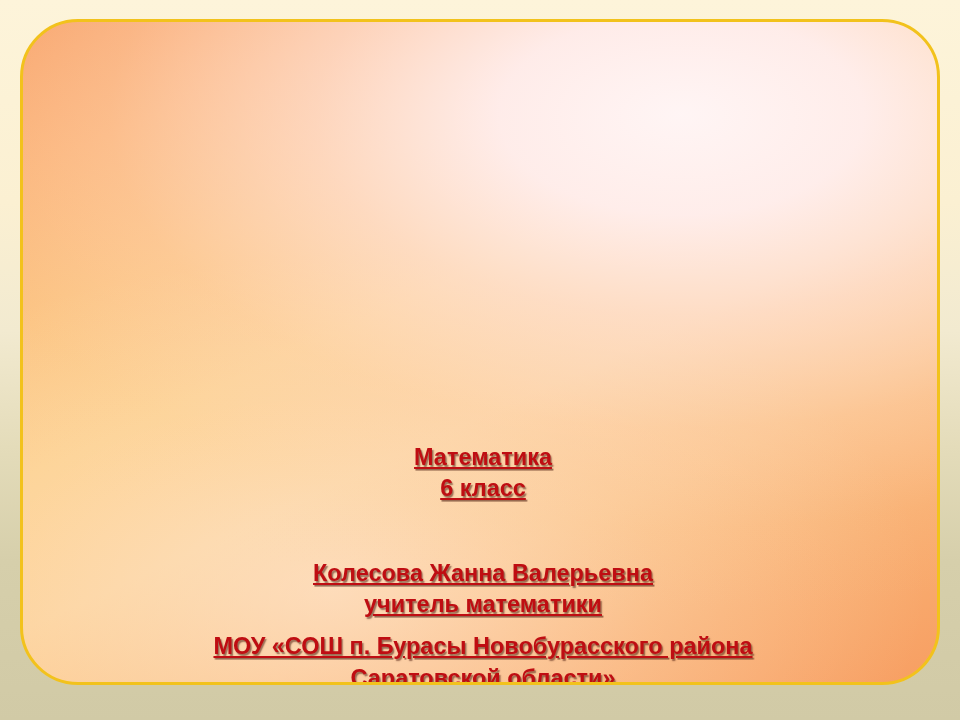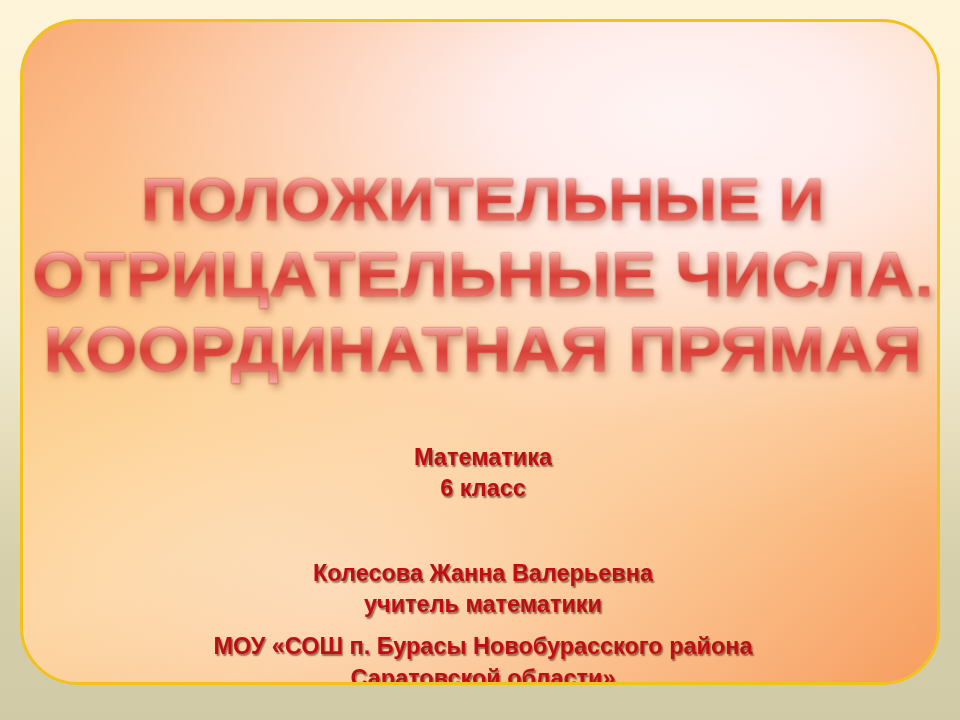--- a/index.html
+++ b/index.html
@@ -106,20 +106,21 @@
   
   .sub-block {
     position: absolute;
     left: 0;
     width: 920px;
     text-align: center;
     color: #bf0d12;
     font-family: "Liberation Sans Narrow", "Liberation Sans", "DejaVu Sans Condensed", "DejaVu Sans", sans-serif;
     font-weight: bold;
     text-shadow: 1.4px 1.6px 1.4px rgba(70, 20, 10, 0.55);
+    text-decoration: underline;
   }
 
   .sub-course { top: 420px; }
   .sub-author { top: 536px; }
 
   .sub-block .ln {
     display: block;
     white-space: nowrap;
     transform: scaleX(1.02);
   }
@@ -129,25 +130,20 @@
   .sub-author .ln.school-a { line-height: 33px; margin-top: 10px; }
   .sub-author .ln.school-b { line-height: 30px; }
 </style>
 </head>
 <body>
 
 <div id="slide">
 
   <div class="panel">
 
-    <div class="title-block">
-      <span class="title-line">ПОЛОЖИТЕЛЬНЫЕ И</span>
-      <span class="title-line wide">ОТРИЦАТЕЛЬНЫЕ ЧИСЛА.</span>
-      <span class="title-line wide">КООРДИНАТНАЯ ПРЯМАЯ</span>
-    </div>
 
     <div class="sub-block sub-course">
       <span class="ln">Математика</span>
       <span class="ln">6 класс</span>
     </div>
 
     <div class="sub-block sub-author">
       <span class="ln">Колесова Жанна Валерьевна</span>
       <span class="ln">учитель математики</span>
       <span class="ln school-a">МОУ «СОШ п. Бурасы Новобурасского района</span>

